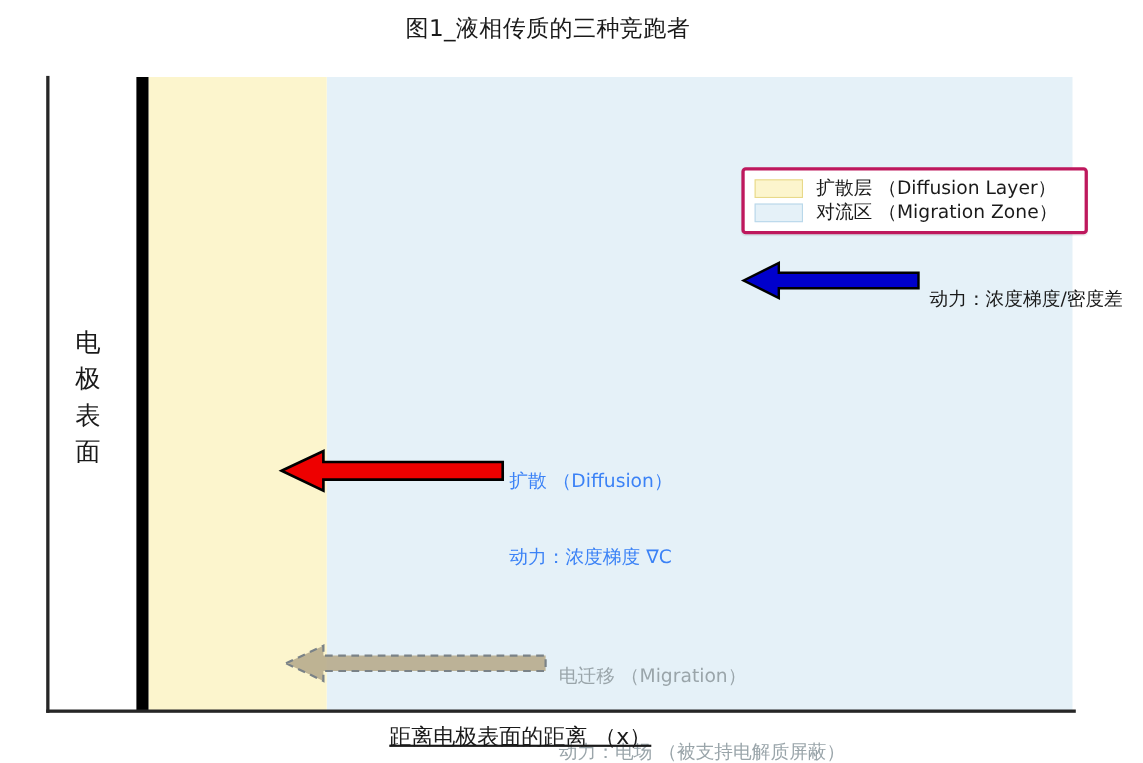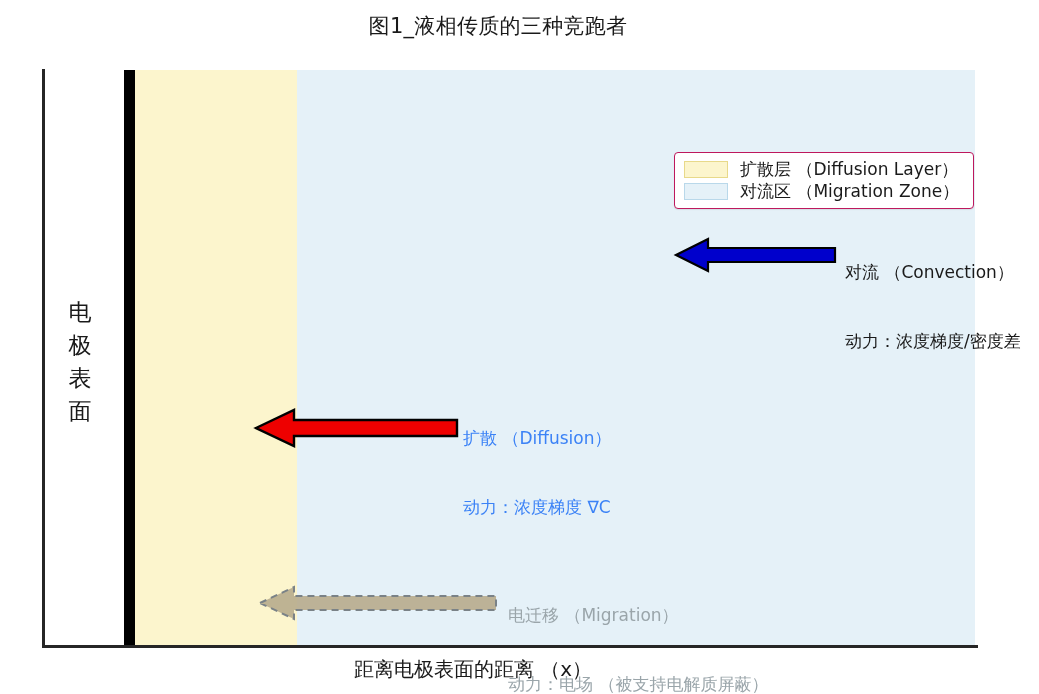--- a/index.html
+++ b/index.html
@@ -94,30 +94,31 @@
   #x-axis-label {
     position: absolute;
     left: 0;
     top: 655px;
     width: 946px;
     text-align: center;
     font-size: 20px;
     line-height: 28px;
     color: #1a1a1a;
     white-space: pre;
+    text-decoration: underline;
   }
 
   
   #legend-box {
     position: absolute;
     left: 632px;
     top: 82px;
-    padding: 5px 14px 6px 9px;
+    padding: 5px 25px 6px 9px;
     background: #ffffff;
-    border: 1px solid #be185d;
+    border: 3px solid #be185d;
     border-radius: 4px;
     box-shadow: 0 1px 1px rgba(0,0,0,0.08);
   }
   .legend-row {
     display: flex;
     align-items: center;
     height: 22px;
   }
   .legend-swatch {
     width: 42px;
@@ -202,21 +203,20 @@
       <span class="legend-swatch" id="legend-swatch-diffusion"></span>
       <span class="legend-label">扩散层 （Diffusion Layer）</span>
     </div>
     <div class="legend-row">
       <span class="legend-swatch" id="legend-swatch-convection"></span>
       <span class="legend-label">对流区 （Migration Zone）</span>
     </div>
   </div>
 
   <div class="annotation" id="annotation-convection">
-    <span class="ann-line">对流 （Convection）</span>
     <span class="ann-line">动力：浓度梯度/密度差</span>
   </div>
 
   <div class="annotation" id="annotation-diffusion">
     <span class="ann-line">扩散 （Diffusion）</span>
     <span class="ann-line">动力：浓度梯度 ∇C</span>
   </div>
 
   <div class="annotation" id="annotation-migration">
     <span class="ann-line">电迁移 （Migration）</span>

